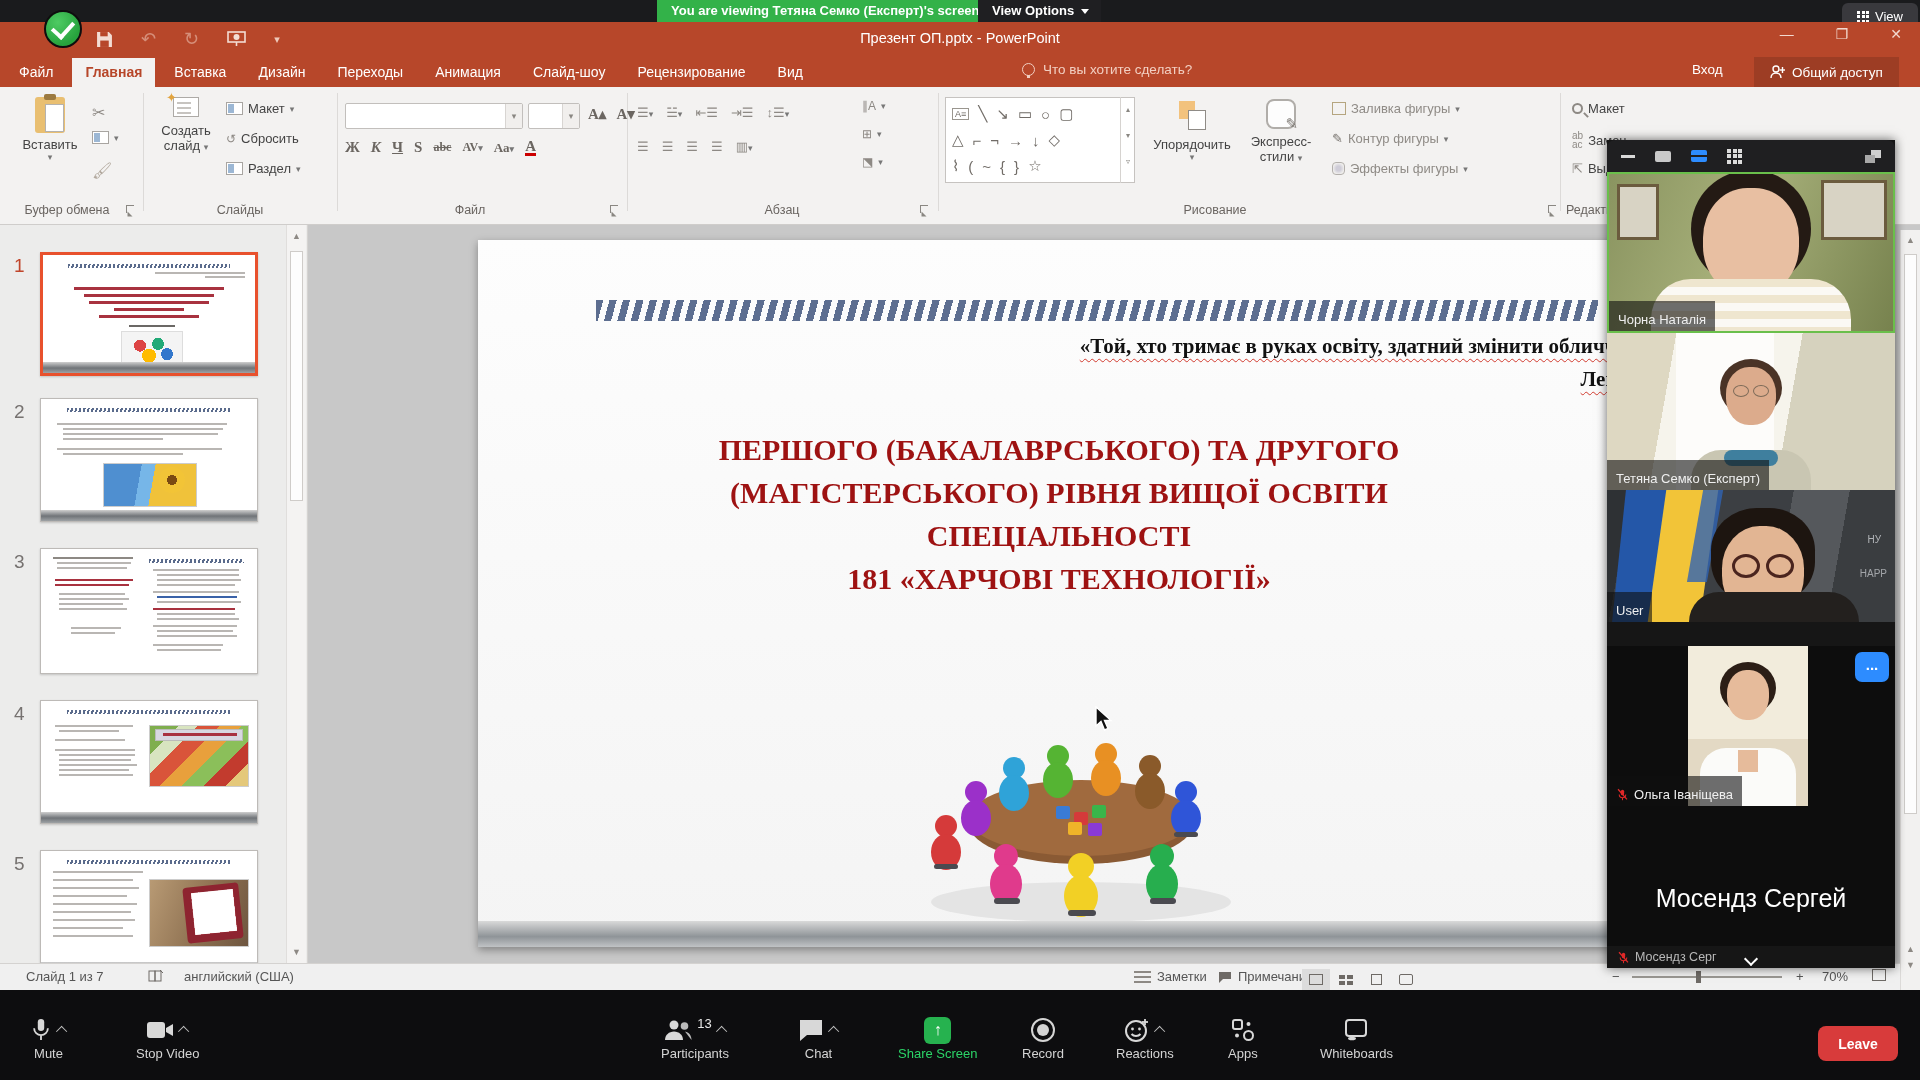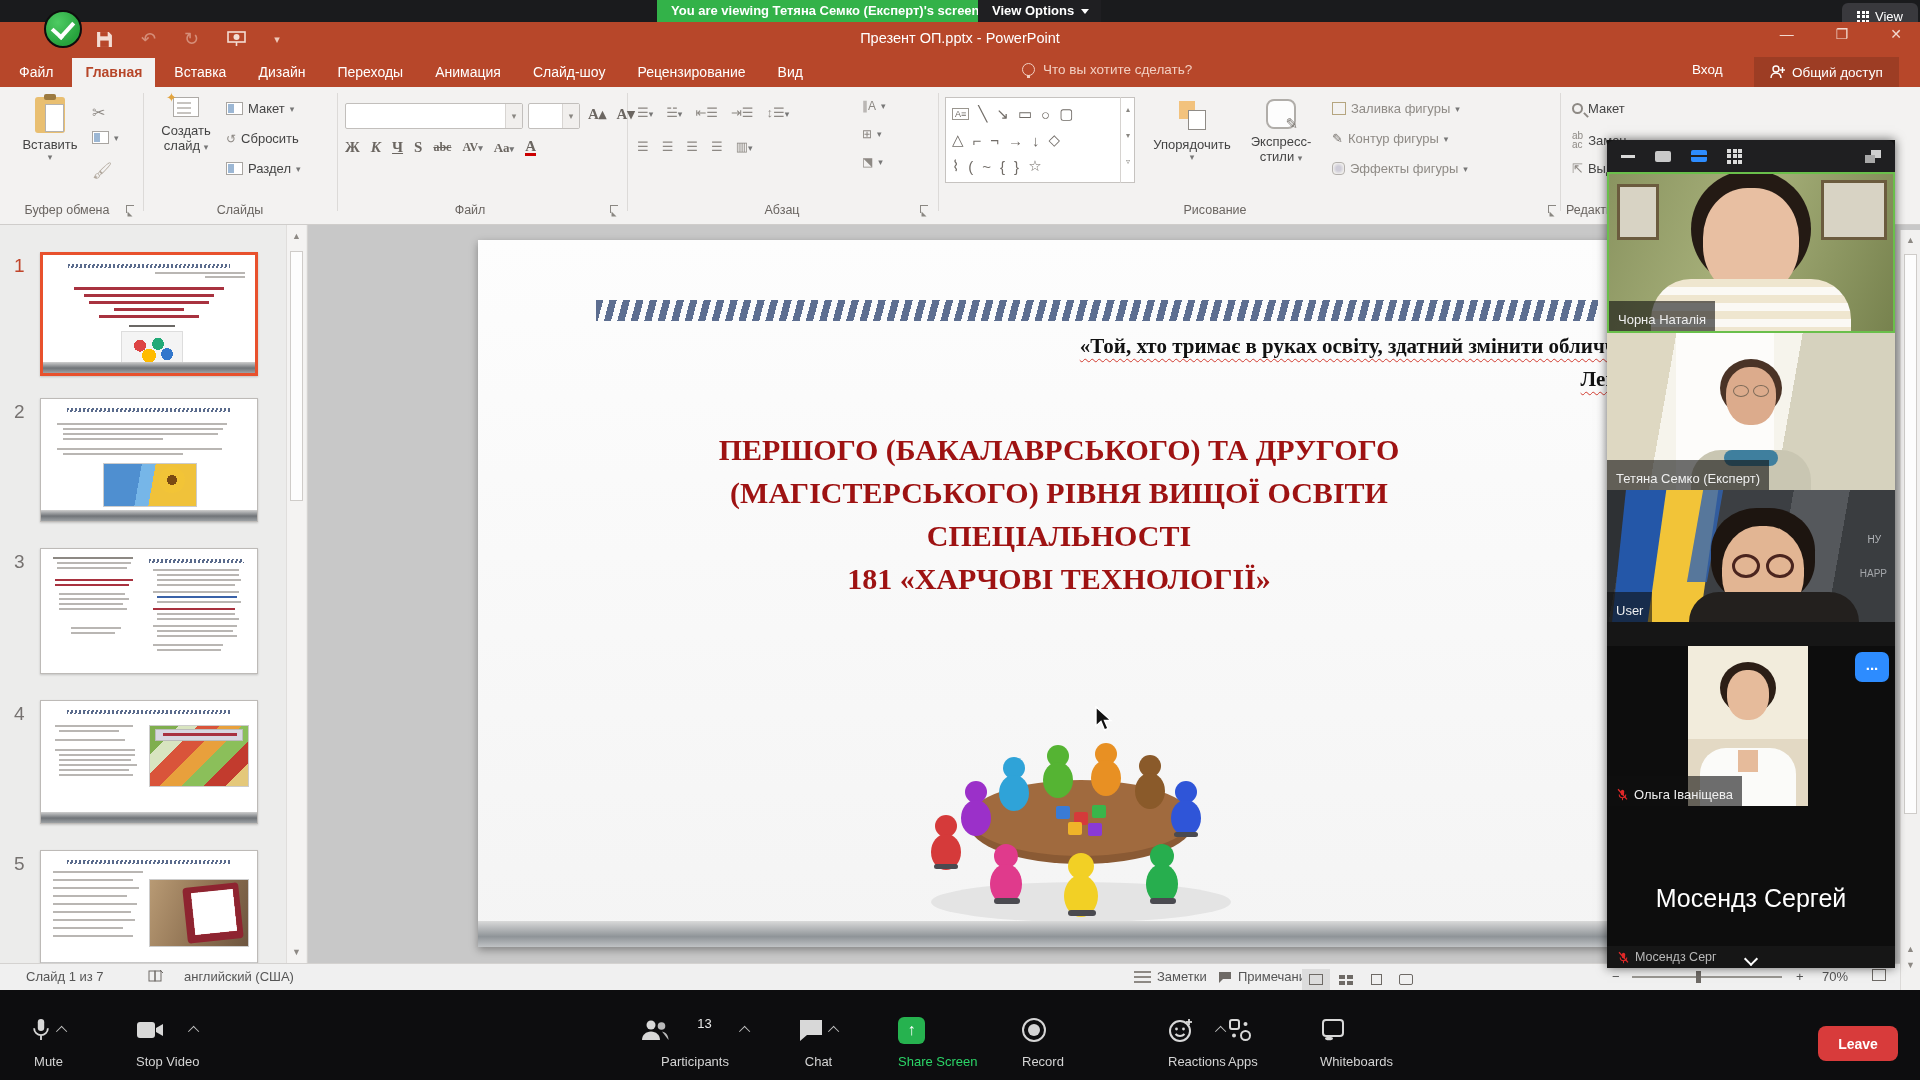--- a/index.html
+++ b/index.html
@@ -127,22 +127,22 @@
   .vico.sorter { border:none; background:
      linear-gradient(#6e6a66,#6e6a66) 0 0/6px 4px, linear-gradient(#6e6a66,#6e6a66) 8px 0/6px 4px,
      linear-gradient(#6e6a66,#6e6a66) 0 6px/6px 4px, linear-gradient(#6e6a66,#6e6a66) 8px 6px/6px 4px; background-repeat:no-repeat; width:14px; height:10px; }
   .slider-track { width:150px; height:2px; background:#9a9792; position:relative; }
   .slider-thumb { position:absolute; left:64px; top:-5px; width:5px; height:12px; background:#6e6a66; }
   .fit-ico { width:14px; height:12px; border:1.5px solid #6e6a66; position:relative; }
 
   
   .zoombar { position:absolute; left:0; top:990px; width:1920px; height:90px; background:#0d0d0f; }
   .zi { position:absolute; top:24px; text-align:center; color:#d4d4d4; font-size:13px; }
-  .zi-icons { height:32px; display:flex; align-items:center; justify-content:space-between; gap:7px; }
-  .zi-label { margin-top:8px; white-space:nowrap;text-align:center; }
+  .zi-icons { height:32px; display:flex; align-items:center; justify-content:center; gap:7px; }
+  .zi-label { margin-top:0; white-space:nowrap;text-align:center; }
   .chev-up { width:8px; height:8px; border-left:1.6px solid #bfbfbf; border-top:1.6px solid #bfbfbf; transform:rotate(45deg) translateY(2px); }
   .count-badge { font-size:13px; color:#e8e8e8; margin-left:-3px; transform:translateY(-7px); }
   .share-ico { width:27px; height:27px; background:#26b24f; border-radius:6px; color:#fff; font-size:16px; font-weight:bold;
      display:flex; align-items:center; justify-content:center; }
   .rec-ico { width:24px; height:24px; border:2px solid #d4d4d4; border-radius:50%; display:flex; align-items:center; justify-content:center; }
   .rec-ico::after { content:""; width:12px; height:12px; border-radius:50%; background:#d4d4d4; }
   .leave-btn { position:absolute; right:22px; top:36px; width:80px; height:35px; background:#d83b3b; border-radius:8px;
      color:#fff; font-size:14px; font-weight:bold; display:flex; align-items:center; justify-content:center; }
 
   
@@ -779,21 +779,21 @@
           <span class="share-ico">↑</span>
         </div>
       <div class="zi-label">Share Screen</div>
     </div>
     <div class="zi" style="left:1022px">
       <div class="zi-icons">
           <span class="rec-ico"></span>
         </div>
       <div class="zi-label">Record</div>
     </div>
-    <div class="zi" style="left:1168px">
+    <div class="zi" style="left:1116px">
       <div class="zi-icons">
         <svg width="26" height="26" viewBox="0 0 26 26">
             <circle cx="12" cy="14" r="10" fill="none" stroke="#d8d8d8" stroke-width="2"></circle>
             <circle cx="8.5" cy="12" r="1.4" fill="#d8d8d8"></circle>
             <circle cx="15.5" cy="12" r="1.4" fill="#d8d8d8"></circle>
             <path d="M7.5 17a6 6 0 0 0 9 0" fill="none" stroke="#d8d8d8" stroke-width="2"></path>
             <line x1="21" y1="2" x2="21" y2="8" stroke="#d8d8d8" stroke-width="1.8"></line>
             <line x1="18" y1="5" x2="24" y2="5" stroke="#d8d8d8" stroke-width="1.8"></line>
           </svg>
         <span class="chev-up"></span>

